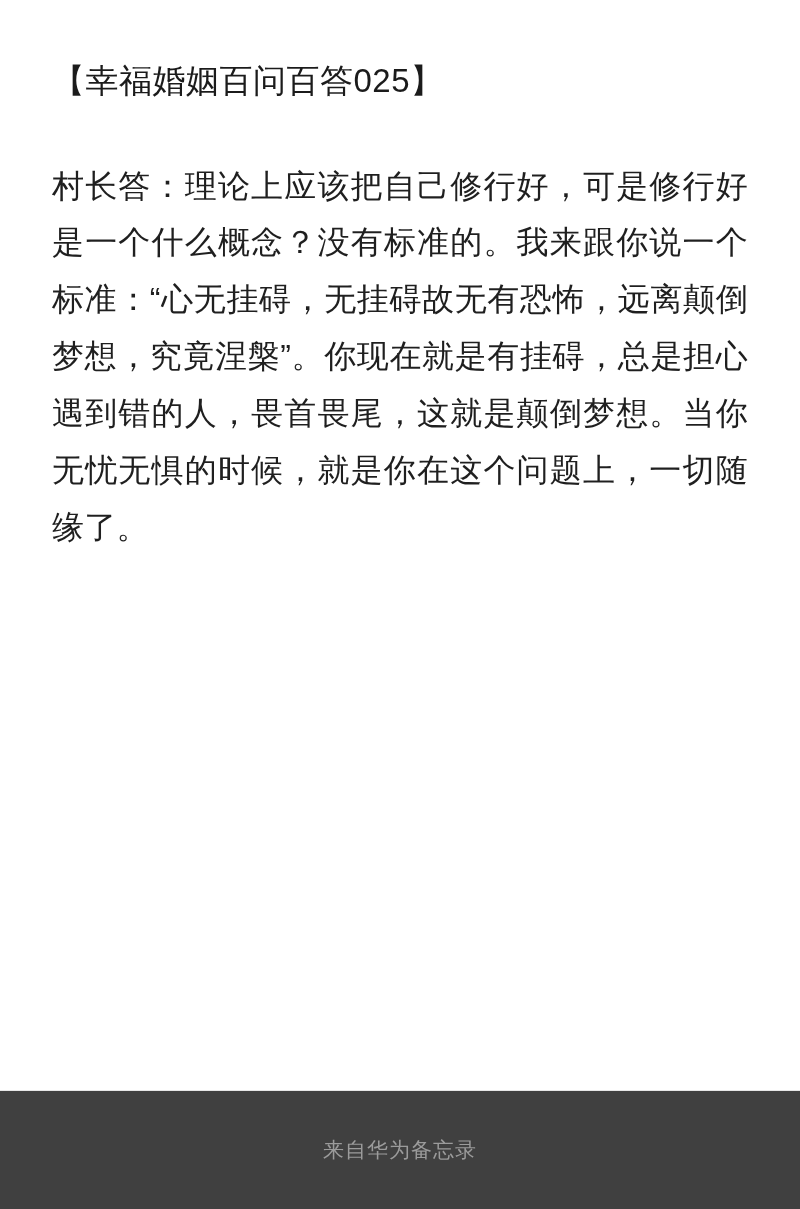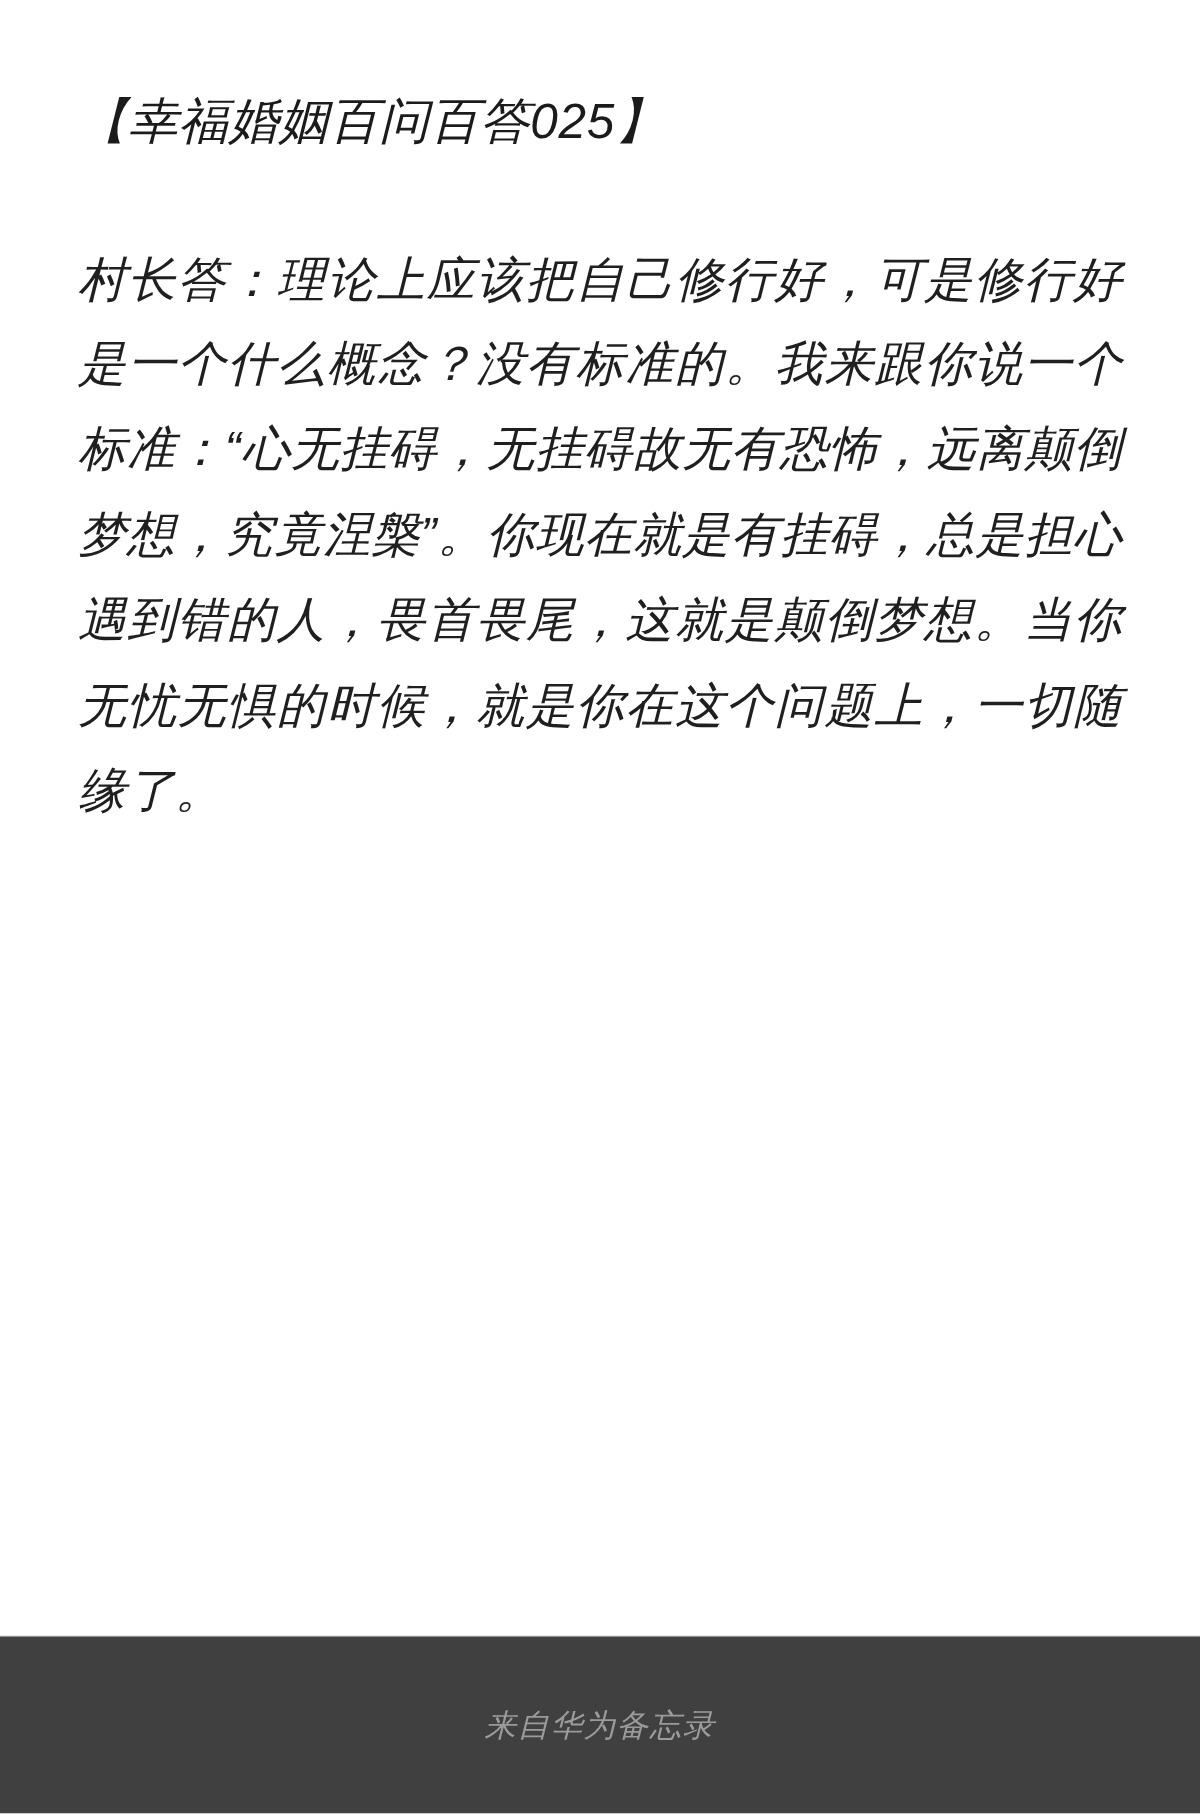--- a/index.html
+++ b/index.html
@@ -13,21 +13,20 @@
     font-family: "Liberation Sans", "DejaVu Sans", sans-serif;
   }
   .page {
     width: 800px;
     min-height: 1209px;
     box-sizing: border-box;
     background: #ffffff;
     position: relative;
     display: flex;
     flex-direction: column;
-    font-style: italic;
   }
   .note-body {
     padding: 56px 52px 0 52px;
     flex: 1 0 auto;
   }
   .note-title {
     font-size: 33px;
     line-height: 1.5;
     color: #1b1b1b;
     font-weight: 400;

